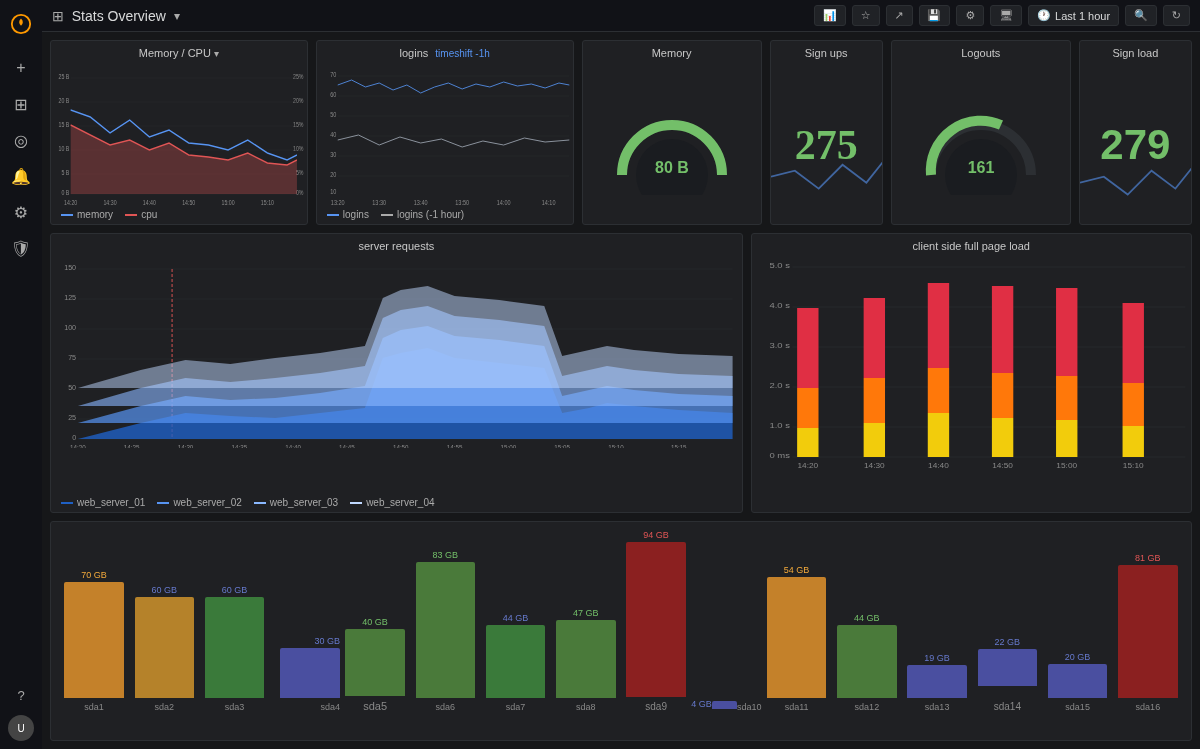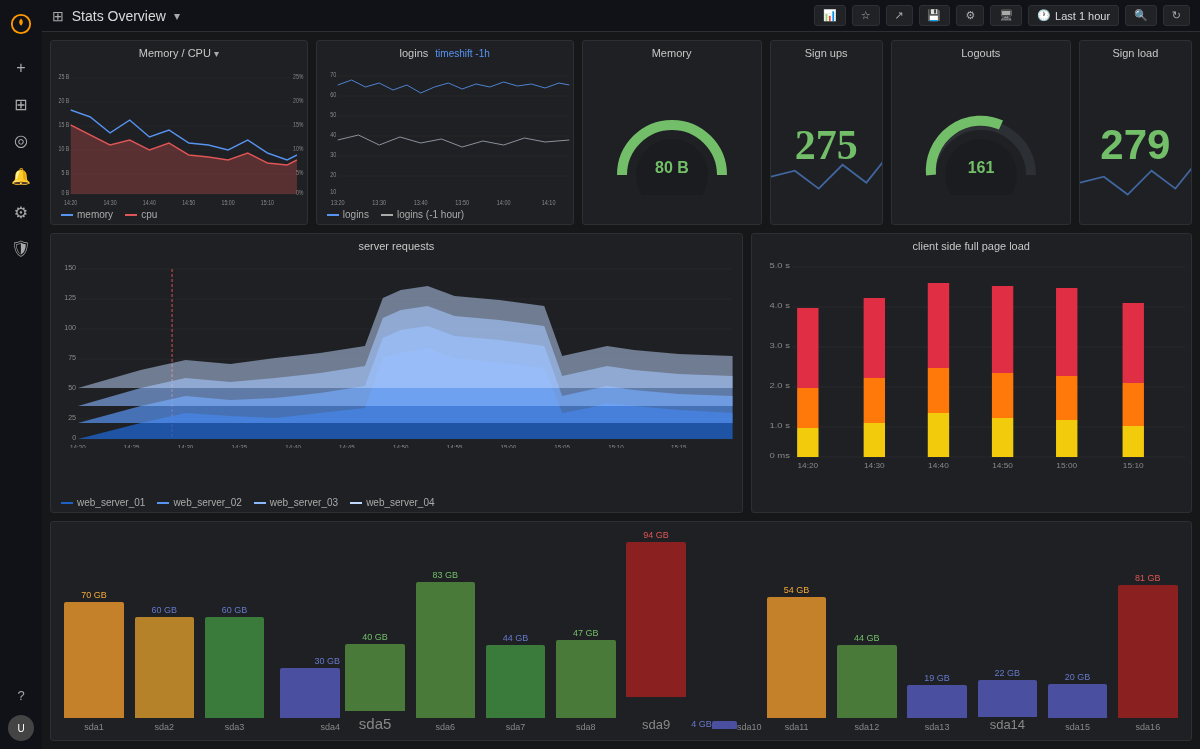--- a/index.html
+++ b/index.html
@@ -514,41 +514,41 @@
                 <div style="font-size: 9px; color: rgb(136, 136, 136); margin-top: 4px;">sda3</div>
               </div>
               <div style="display: flex; flex-direction: column; align-items: flex-end; flex: 1 1 0%;">
                 <div style="font-size: 9px; color: rgb(102, 121, 204); margin-bottom: 2px; white-space: nowrap;">30 GB</div>
                 <div style="width: 85%; height: 50px; background: rgb(74, 79, 160); border-radius: 2px 2px 0px 0px;"></div>
                 <div style="font-size: 9px; color: rgb(136, 136, 136); margin-top: 4px;">sda4</div>
               </div>
               <div style="display: flex; flex-direction: column; align-items: center; flex: 1 1 0%;">
                 <div style="font-size: 9px; color: rgb(115, 191, 105); margin-bottom: 2px; white-space: nowrap;">40 GB</div>
                 <div style="width: 85%; height: 67px; background: rgb(74, 122, 58); border-radius: 2px 2px 0px 0px;"></div>
-                <div style="font-size: 15px; color: rgb(136, 136, 136); margin-top: 4px;">sda5</div>
+                <div style="font-size: 11px; color: rgb(136, 136, 136); margin-top: 4px;">sda5</div>
               </div>
               <div style="display: flex; flex-direction: column; align-items: center; flex: 1 1 0%;">
                 <div style="font-size: 9px; color: rgb(115, 191, 105); margin-bottom: 2px; white-space: nowrap;">83 GB</div>
                 <div style="width: 85%; height: 136px; background: rgb(74, 122, 58); border-radius: 2px 2px 0px 0px;"></div>
                 <div style="font-size: 9px; color: rgb(136, 136, 136); margin-top: 4px;">sda6</div>
               </div>
               <div style="display: flex; flex-direction: column; align-items: center; flex: 1 1 0%;">
                 <div style="font-size: 9px; color: rgb(102, 121, 204); margin-bottom: 2px; white-space: nowrap;">44 GB</div>
                 <div style="width: 85%; height: 73px; background: rgb(58, 122, 58); border-radius: 2px 2px 0px 0px;"></div>
                 <div style="font-size: 9px; color: rgb(136, 136, 136); margin-top: 4px;">sda7</div>
               </div>
               <div style="display: flex; flex-direction: column; align-items: center; flex: 1 1 0%;">
                 <div style="font-size: 9px; color: rgb(115, 191, 105); margin-bottom: 2px; white-space: nowrap;">47 GB</div>
                 <div style="width: 85%; height: 78px; background: rgb(74, 122, 58); border-radius: 2px 2px 0px 0px;"></div>
                 <div style="font-size: 9px; color: rgb(136, 136, 136); margin-top: 4px;">sda8</div>
               </div>
               <div style="display: flex; flex-direction: column; align-items: center; flex: 1 1 0%;">
                 <div style="font-size: 9px; color: rgb(224, 85, 85); margin-bottom: 2px; white-space: nowrap;">94 GB</div>
                 <div style="width: 85%; height: 155px; background: rgb(139, 32, 32); border-radius: 2px 2px 0px 0px;"></div>
-                <div style="font-size: 13px; color: rgb(136, 136, 136); margin-top: 20px;">sda9</div>
+                <div style="font-size: 10px; color: rgb(136, 136, 136); margin-top: 4px;">sda9</div>
               </div>
               <div style="display: flex; flex-direction: row; align-items: center; flex: 1 1 0%;">
                 <div style="font-size: 9px; color: rgb(102, 121, 204); margin-bottom: 2px; white-space: nowrap;">4 GB</div>
                 <div style="width: 85%; height: 8px; background: rgb(74, 79, 160); border-radius: 2px 2px 0px 0px;"></div>
                 <div style="font-size: 9px; color: rgb(136, 136, 136); margin-top: 4px;">sda10</div>
               </div>
               <div style="display: flex; flex-direction: column; align-items: center; flex: 1 1 0%;">
                 <div style="font-size: 9px; color: rgb(242, 169, 59); margin-bottom: 2px; white-space: nowrap;">54 GB</div>
                 <div style="width: 85%; height: 121px; background: rgb(196, 129, 42); border-radius: 2px 2px 0px 0px;"></div>
                 <div style="font-size: 9px; color: rgb(136, 136, 136); margin-top: 4px;">sda11</div>
@@ -559,21 +559,21 @@
                 <div style="font-size: 9px; color: rgb(136, 136, 136); margin-top: 4px;">sda12</div>
               </div>
               <div style="display: flex; flex-direction: column; align-items: center; flex: 1 1 0%;">
                 <div style="font-size: 9px; color: rgb(102, 121, 204); margin-bottom: 2px; white-space: nowrap;">19 GB</div>
                 <div style="width: 85%; height: 33px; background: rgb(74, 79, 160); border-radius: 2px 2px 0px 0px;"></div>
                 <div style="font-size: 9px; color: rgb(136, 136, 136); margin-top: 4px;">sda13</div>
               </div>
               <div style="display: flex; flex-direction: column; align-items: center; flex: 1 1 0%;">
                 <div style="font-size: 9px; color: rgb(102, 121, 204); margin-bottom: 2px; white-space: nowrap;">22 GB</div>
                 <div style="width: 85%; height: 37px; background: rgb(74, 79, 160); border-radius: 2px 2px 0px 0px;"></div>
-                <div style="font-size: 13px; color: rgb(136, 136, 136); margin-top: 0; text-align: right;">sda14</div>
+                <div style="font-size: 10px; color: rgb(136, 136, 136); margin-top: 15px; text-align: right;">sda14</div>
               </div>
               <div style="display: flex; flex-direction: column; align-items: center; flex: 1 1 0%;">
                 <div style="font-size: 9px; color: rgb(102, 121, 204); margin-bottom: 2px; white-space: nowrap;">20 GB</div>
                 <div style="width: 85%; height: 34px; background: rgb(74, 79, 160); border-radius: 2px 2px 0px 0px;"></div>
                 <div style="font-size: 9px; color: rgb(136, 136, 136); margin-top: 4px;">sda15</div>
               </div>
               <div style="display: flex; flex-direction: column; align-items: center; flex: 1 1 0%;">
                 <div style="font-size: 9px; color: rgb(224, 85, 85); margin-bottom: 2px; white-space: nowrap;">81 GB</div>
                 <div style="width: 85%; height: 133px; background: rgb(139, 32, 32); border-radius: 2px 2px 0px 0px;"></div>
                 <div style="font-size: 9px; color: rgb(136, 136, 136); margin-top: 4px;">sda16</div>

